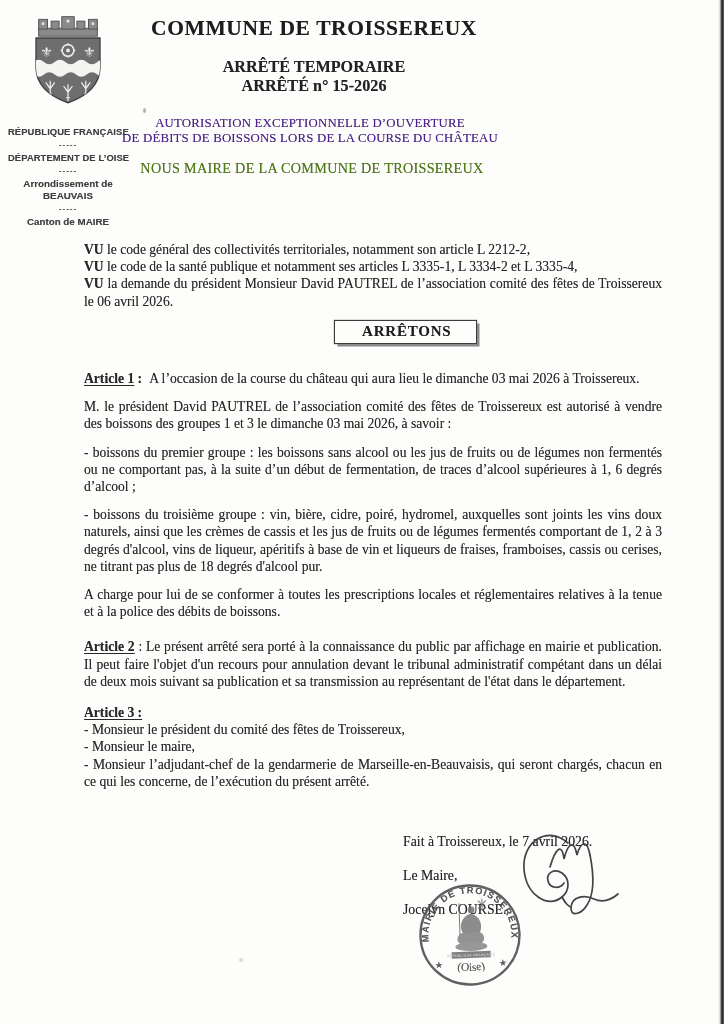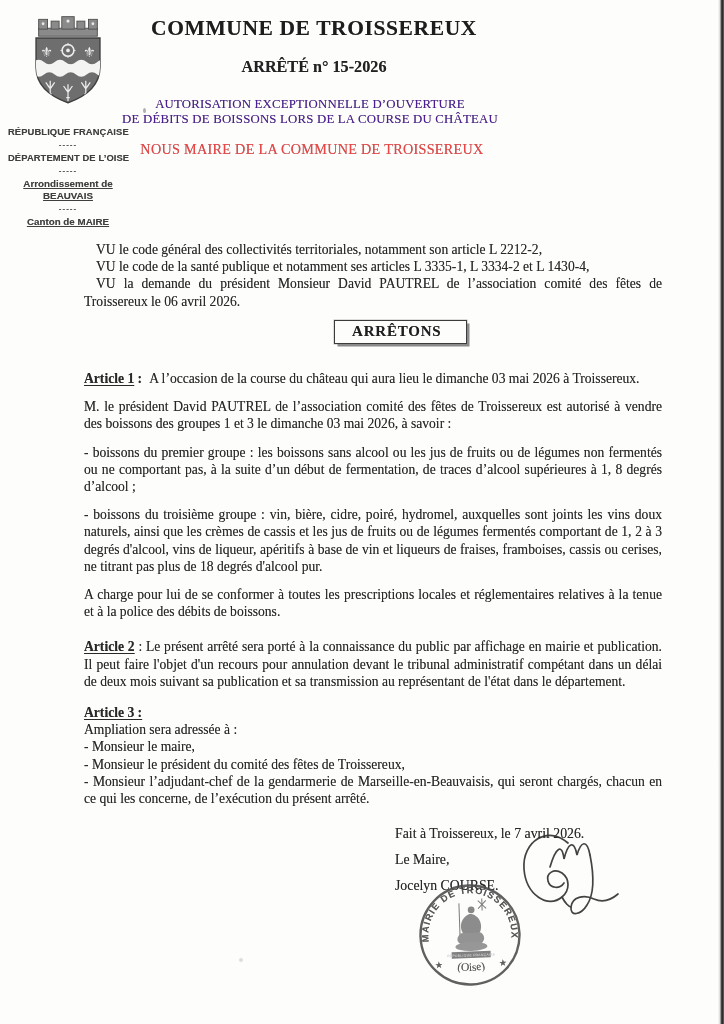--- a/index.html
+++ b/index.html
@@ -27,60 +27,60 @@
     text-align:center;
     font-family:"Liberation Sans","DejaVu Sans",sans-serif;
     color:#3f3f3f;
     font-weight:600;
     text-shadow:0 0 .4px rgba(70,70,70,.5);
   }
   .coa{display:block;margin:0 auto 16px auto;}
   .lh-line{font-size:9.4px;letter-spacing:.1px;line-height:11px;margin:0;white-space:nowrap;}
   .lh-strong{font-weight:700;}
   .lh-sep{font-size:8px;line-height:9px;letter-spacing:1px;color:#555;margin:3px 0;}
-  .lh-two{font-size:9.8px;line-height:11.5px;margin:0;text-decoration:underline;}
+  .lh-two{font-size:9.8px;line-height:11.5px;margin:0;}
 
   
   .header{position:absolute;left:0;top:16px;width:620px;text-align:center;}
   .h-title{
     font-size:21.5px;font-weight:700;letter-spacing:.6px;color:#1d1d1d;
     margin:0 0 0 8px;
   }
   .h-sub{margin:17px 0 0 8px;font-size:16.2px;font-weight:700;line-height:19px;color:#222;}
   .h-subject{margin:20px 0 0 0;font-size:12.8px;line-height:15px;letter-spacing:.2px;color:#4c1d95;}
-  .h-salutation{margin:14px 0 0 4px;font-size:14.2px;letter-spacing:.3px;color:#ef4444;}
+  .h-salutation{margin:14px 0 0 4px;font-size:14.2px;letter-spacing:.3px;color:#4d7c0f;}
 
   
   .body-col{
     position:absolute;left:84px;top:241px;width:578px;
     font-size:13.6px;line-height:17.2px;text-align:justify;
   }
   .recital{margin:0;}
-  .vu{font-weight:400;margin-left:12px;}
+  .vu{font-weight:700;}
   .arretons-wrap{margin:10px 0 0 0;}
   .arretons-box{
     display:inline-block;margin-left:250px;
     border:1.6px solid #3c3c3c;
     box-shadow:3px 3px 0 -0.5px #8a8a8a, 0 0 0 .5px #bdbdbd;
-    padding:2px 25px 3px 17px;
+    padding:2px 25px 3px 27px;
     font-size:15px;font-weight:700;letter-spacing:.8px;color:#1f1f1f;
     background:#fdfdfc;
   }
   .art-heading{margin:26px 0 0 0;}
   .art-label{font-weight:700;text-decoration:underline;text-underline-offset:2px;}
   .art-sep{font-weight:700;}
   .art-intro{margin-left:7px;}
   .para{margin:11px 0 0 0;}
   .para-a2{margin:18px 0 0 0;}
   .art3-block{margin:14px 0 0 0;}
   .art3-line{margin:0;}
 
   
   .closing{position:absolute;left:387px;top:817px;font-size:13.8px;line-height:18.2px;}
-  .closing p{margin:8px;}
+  .closing p{margin:16px;}
   .signature{position:absolute;left:504px;top:823px;}
   .stamp{position:absolute;left:413px;top:878px;opacity:.88;transform:rotate(-2deg);}
 </style>
 </head>
 <body>
 
 <div class="page">
 
   <div class="scan-edge"></div>
   <div class="speck speck1"></div>
@@ -142,56 +142,56 @@
     <p class="lh-sep">-----</p>
     <p class="lh-two">Arrondissement de</p>
     <p class="lh-two lh-strong">BEAUVAIS</p>
     <p class="lh-sep">-----</p>
     <p class="lh-two">Canton de MAIRE</p>
   </div>
 
   <div class="header">
     <h1 class="h-title">COMMUNE DE TROISSEREUX</h1>
     <div class="h-sub">
+      <div>ARRÊTÉ TEMPORAIRE</div>
       <div>ARRÊTÉ n° 15-2026</div>
     </div>
     <div class="h-subject">
       <div>AUTORISATION EXCEPTIONNELLE D’OUVERTURE</div>
       <div>DE DÉBITS DE BOISSONS LORS DE LA COURSE DU CHÂTEAU</div>
     </div>
     <div class="h-salutation">NOUS MAIRE DE LA COMMUNE DE TROISSEREUX</div>
   </div>
 
   <div class="body-col">
 
     <p class="recital"><b class="vu">VU</b><span> le code général des collectivités territoriales, notamment son article L 2212-2,</span></p>
-    <p class="recital"><b class="vu">VU</b><span> le code de la santé publique et notamment ses articles L 3335-1, L 3334-2 et L 1430-4,</span></p>
+    <p class="recital"><b class="vu">VU</b><span> le code de la santé publique et notamment ses articles L 3335-1, L 3334-2 et L 3335-4,</span></p>
     <p class="recital"><b class="vu">VU</b><span> la demande du président Monsieur David PAUTREL de l’association comité des fêtes de Troissereux le 06 avril 2026.</span></p>
 
     <div class="arretons-wrap">
       <span class="arretons-box">ARRÊTONS</span>
     </div>
 
     <p class="art-heading">
       <span class="art-label">Article 1</span><span class="art-sep"> :</span><span class="art-intro">A l’occasion de la course du château qui aura lieu le dimanche 03 mai 2026 à Troissereux.</span>
     </p>
     <p class="para">M. le président David PAUTREL de l’association comité des fêtes de Troissereux est autorisé à vendre des boissons des groupes 1 et 3 le dimanche 03 mai 2026, à savoir :</p>
-    <p class="para">- boissons du premier groupe : les boissons sans alcool ou les jus de fruits ou de légumes non fermentés ou ne comportant pas, à la suite d’un début de fermentation, de traces d’alcool supérieures à 1, 8 degrés d’alcool ;</p>
+    <p class="para">- boissons du premier groupe : les boissons sans alcool ou les jus de fruits ou de légumes non fermentés ou ne comportant pas, à la suite d’un début de fermentation, de traces d’alcool supérieures à 1, 6 degrés d’alcool ;</p>
     <p class="para">- boissons du troisième groupe : vin, bière, cidre, poiré, hydromel, auxquelles sont joints les vins doux naturels, ainsi que les crèmes de cassis et les jus de fruits ou de légumes fermentés comportant de 1, 2 à 3 degrés d'alcool, vins de liqueur, apéritifs à base de vin et liqueurs de fraises, framboises, cassis ou cerises, ne titrant pas plus de 18 degrés d'alcool pur.</p>
     <p class="para">A charge pour lui de se conformer à toutes les prescriptions locales et réglementaires relatives à la tenue et à la police des débits de boissons.</p>
 
     <p class="para-a2">
       <span class="art-label">Article 2</span><span> : </span><span>Le présent arrêté sera porté à la connaissance du public par affichage en mairie et publication. Il peut faire l'objet d'un recours pour annulation devant le tribunal administratif compétant dans un délai de deux mois suivant sa publication et sa transmission au représentant de l'état dans le département.</span>
     </p>
 
     <div class="art3-block">
       <p class="art3-line"><span class="art-label">Article 3 :</span></p>
-      <p class="art3-line">Ampliation sera adressée à :</p>
+      <p class="art3-line">- Monsieur le président du comité des fêtes de Troissereux,</p>
       <p class="art3-line">- Monsieur le maire,</p>
-      <p class="art3-line">- Monsieur le président du comité des fêtes de Troissereux,</p>
       <p class="art3-line">- Monsieur l’adjudant-chef de la gendarmerie de Marseille-en-Beauvaisis, qui seront chargés, chacun en ce qui les concerne, de l’exécution du présent arrêté.</p>
     </div>
   </div>
 
   <div class="closing">
     <p>Fait à Troissereux, le 7 avril 2026.</p>
     <p>Le Maire,</p>
     <p>Jocelyn COURSE.</p>
   </div>
 

